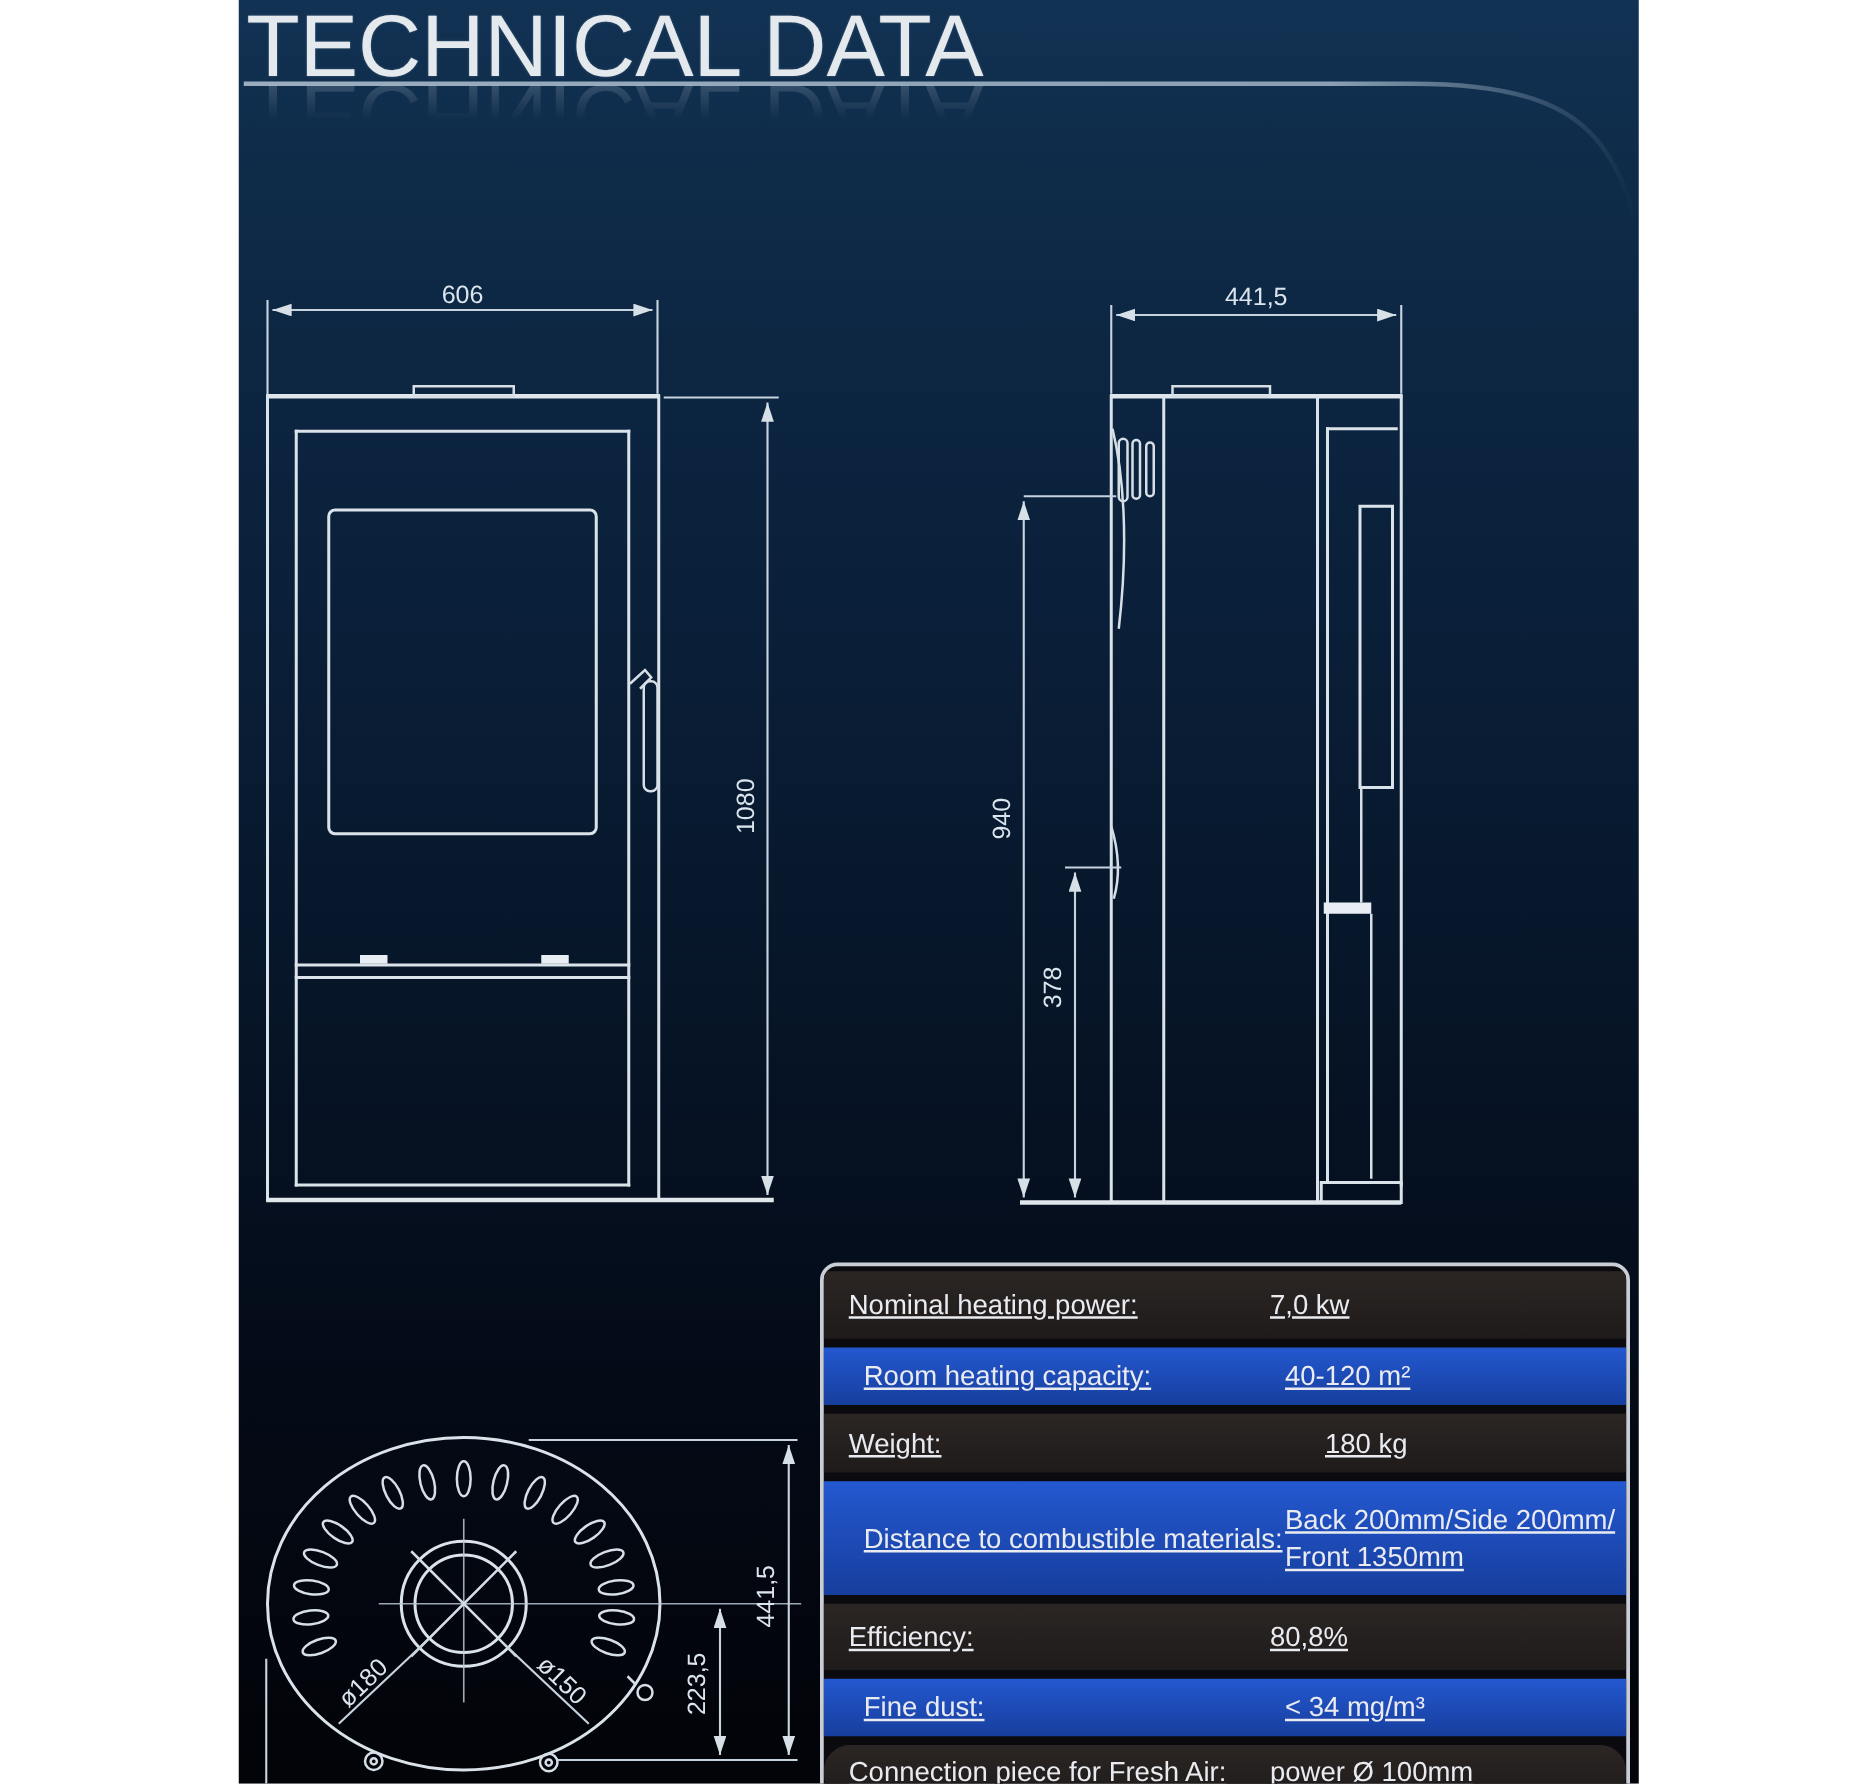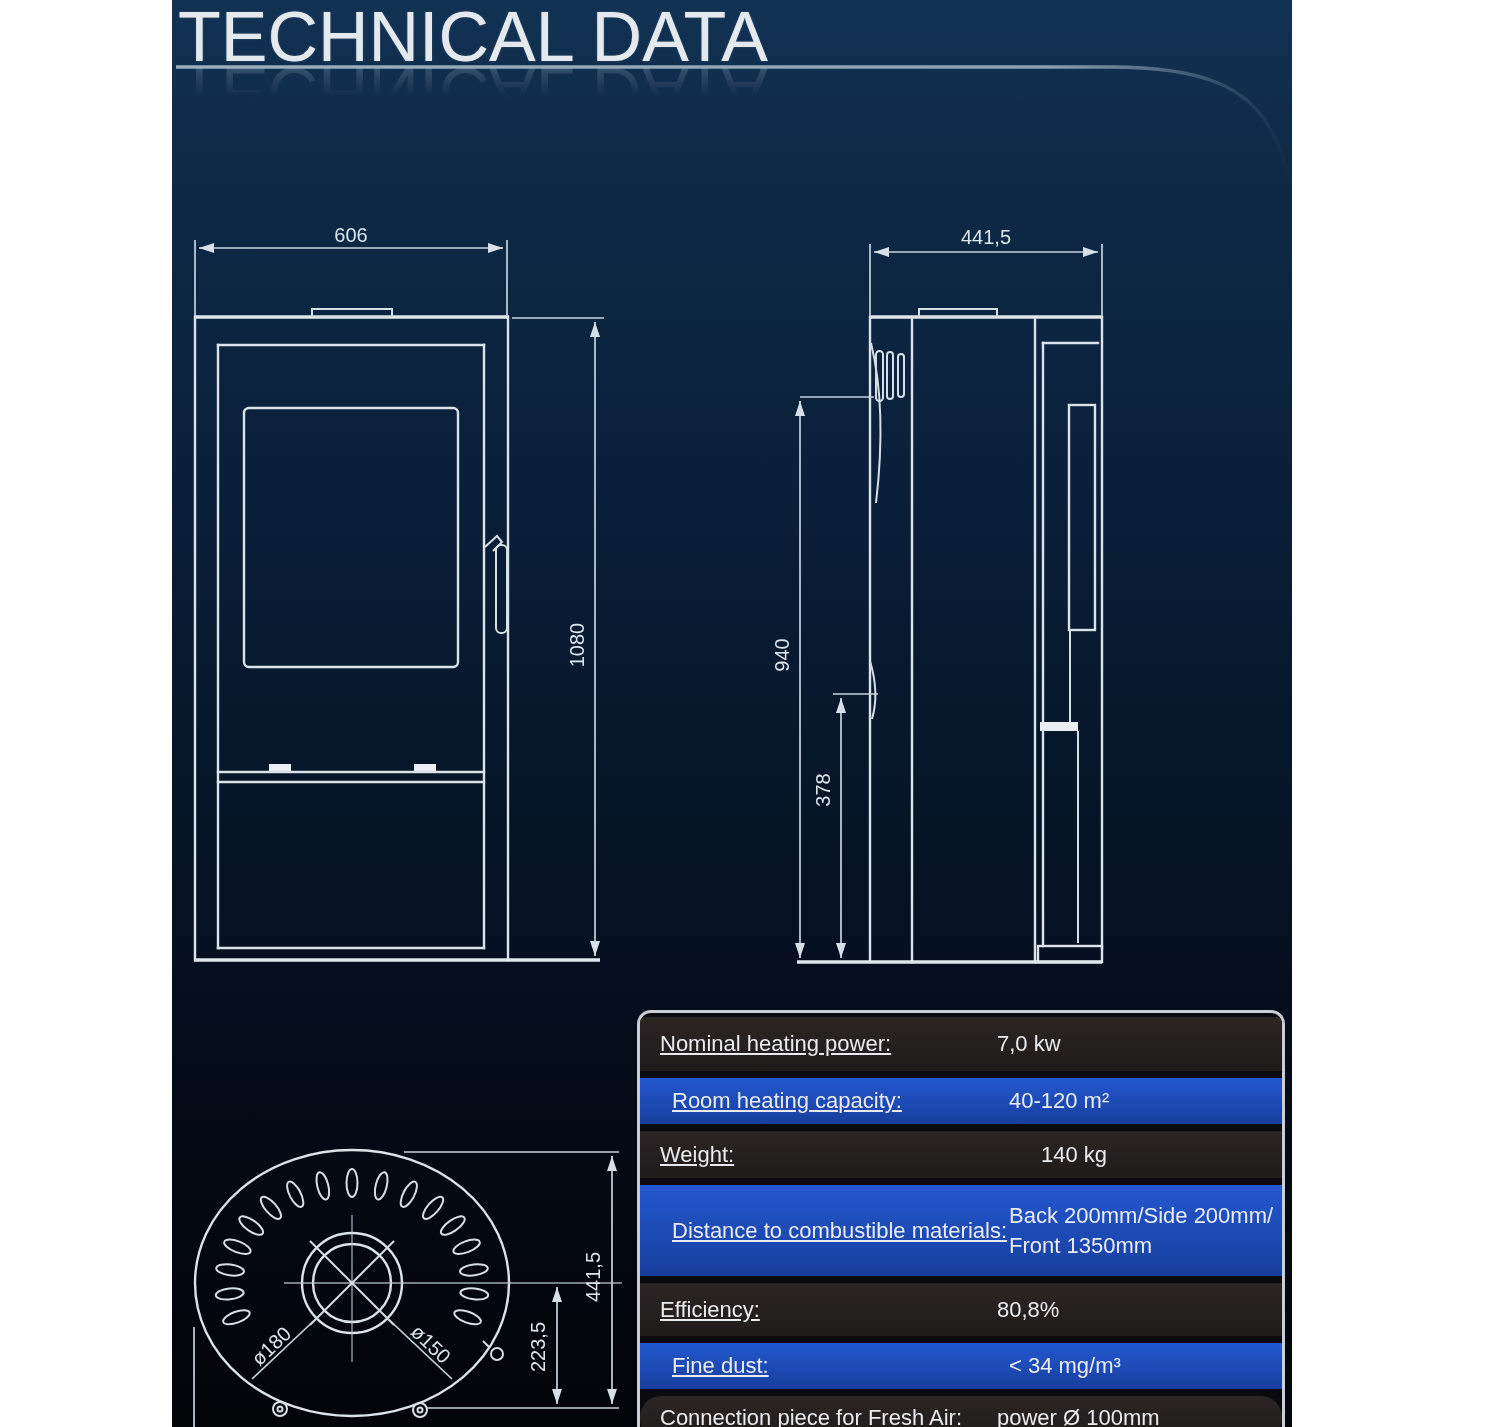--- a/index.html
+++ b/index.html
@@ -2,21 +2,21 @@
 <html><head>
 <meta charset="utf-8">
 <style>
   html,body{margin:0;padding:0;}
   body{
     width:1500px;height:1427px;overflow:hidden;position:relative;
     background:#ffffff;
     font-family:"Liberation Sans",sans-serif;
   }
   .panel{
-    position:absolute;left:172px;top:0;width:1120px;height:1427px;
+    position:absolute;left:191px;top:0;width:1120px;height:1427px;
     background:linear-gradient(180deg,
       #123254 0%,#0e2b48 10%,#0c2541 22%,#0a1f39 34%,
       #081a30 46%,#061426 58%,#050e1d 70%,#040a15 80%,
       #03060e 90%,#020408 100%);
     overflow:hidden;
   }
   .title-block{position:absolute;left:4px;top:0;width:1120px;height:220px;}
   .big-title{
     position:absolute;left:2px;top:-3px;height:80px;line-height:80px;
     font-size:70px;letter-spacing:0px;color:#e4e9ee;white-space:nowrap;
@@ -47,21 +47,21 @@
   .trow.blue{background:linear-gradient(180deg,#2458d0,#163e9d);padding-left:12px;}
   .trow:nth-child(1){height:54px;}
   .trow:nth-child(2){height:46px;}
   .trow:nth-child(3){height:47px;gap:44px;}
   .trow:nth-child(4){height:91px;}
   .trow:nth-child(5){height:53px;align-items:center;}
   .trow:nth-child(6){height:46px;}
   .trow:nth-child(7){height:44px;border-radius:21px;}
   .trow:nth-child(8){height:40px;}
   .tlabel{flex:0 0 357px;padding-left:20px;box-sizing:border-box;text-decoration:underline;}
-  .tvalue{flex:1;white-space:pre-line;line-height:1.35;}
+  .tvalue{flex:1;white-space:pre-line;line-height:1.35;text-decoration:underline;}
 </style>
 </head>
 <body>
 
 <div class="panel">
 
   <div class="title-block">
     <div class="big-title">TECHNICAL DATA</div>
     <div class="title-reflection">TECHNICAL DATA</div>
     <svg style="left:0;top:0;" width="1120" height="210" viewBox="0 0 1120 210">
@@ -238,21 +238,21 @@
     <div class="trow dark">
       <div class="tlabel">Nominal heating power:</div>
       <div class="tvalue">7,0 kw</div>
     </div>
     <div class="trow blue">
       <div class="tlabel">Room heating capacity:</div>
       <div class="tvalue">40-120 m²</div>
     </div>
     <div class="trow dark">
       <div class="tlabel">Weight:</div>
-      <div class="tvalue">140 kg</div>
+      <div class="tvalue">180 kg</div>
     </div>
     <div class="trow blue">
       <div class="tlabel">Distance to combustible materials:</div>
       <div class="tvalue">Back 200mm/Side 200mm/
 Front 1350mm</div>
     </div>
     <div class="trow dark">
       <div class="tlabel">Efficiency:</div>
       <div class="tvalue">80,8%</div>
     </div>

